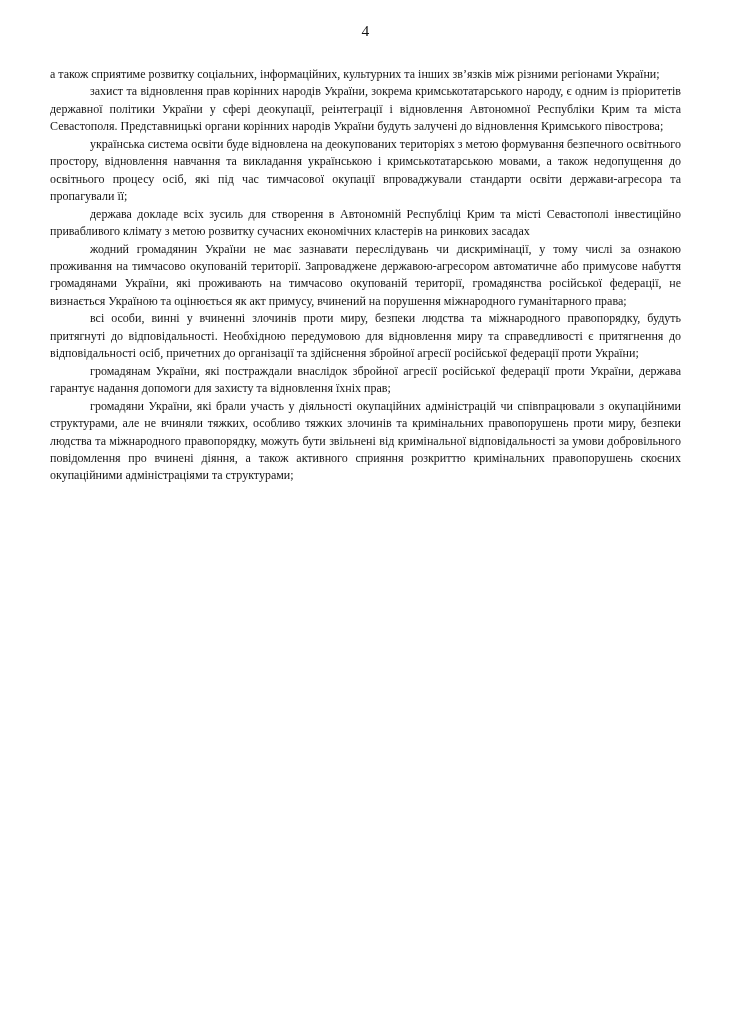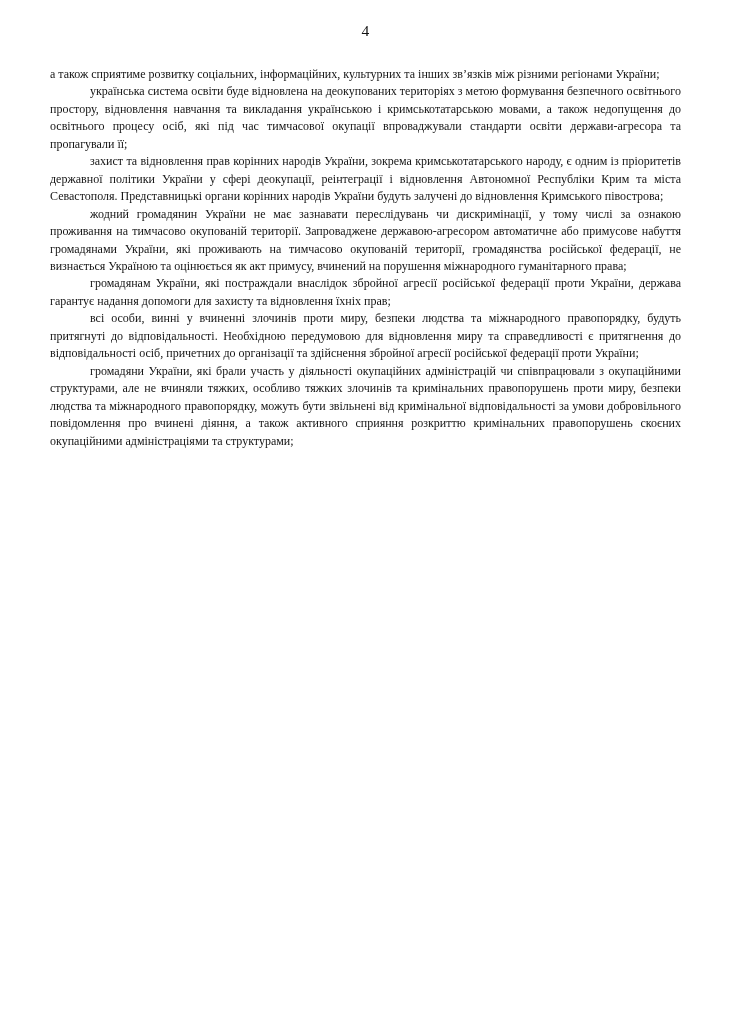--- a/index.html
+++ b/index.html
@@ -47,20 +47,21 @@
     text-indent: 0;
   }
 </style>
 </head>
 <body>
 
 <div class="page">
   <div class="page-number">4</div>
   <div class="body-text">
     <p class="para first">а також сприятиме розвитку соціальних, інформаційних, культурних та інших зв’язків між різними регіонами України;</p>
+    <p class="para">захист та відновлення прав корінних народів України, зокрема кримськотатарського народу, є одним із пріоритетів державної політики України у сфері деокупації, реінтеграції і відновлення Автономної Республіки Крим та міста Севастополя. Представницькі органи корінних народів України будуть залучені до відновлення Кримського півострова;</p>
     <p class="para">українська система освіти буде відновлена на деокупованих територіях з метою формування безпечного освітнього простору, відновлення навчання та викладання українською і кримськотатарською мовами, а також недопущення до освітнього процесу осіб, які під час тимчасової окупації впроваджували стандарти освіти держави-агресора та пропагували її;</p>
-    <p class="para">захист та відновлення прав корінних народів України, зокрема кримськотатарського народу, є одним із пріоритетів державної політики України у сфері деокупації, реінтеграції і відновлення Автономної Республіки Крим та міста Севастополя. Представницькі органи корінних народів України будуть залучені до відновлення Кримського півострова;</p>
+    <p class="para">держава докладе всіх зусиль для створення в Автономній Республіці Крим та місті Севастополі інвестиційно привабливого клімату з метою розвитку сучасних економічних кластерів на ринкових засадах</p>
     <p class="para">жодний громадянин України не має зазнавати переслідувань чи дискримінації, у тому числі за ознакою проживання на тимчасово окупованій території. Запроваджене державою-агресором автоматичне або примусове набуття громадянами України, які проживають на тимчасово окупованій території, громадянства російської федерації, не визнається Україною та оцінюється як акт примусу, вчинений на порушення міжнародного гуманітарного права;</p>
+    <p class="para">всі особи, винні у вчиненні злочинів проти миру, безпеки людства та міжнародного правопорядку, будуть притягнуті до відповідальності. Необхідною передумовою для відновлення миру та справедливості є притягнення до відповідальності осіб, причетних до організації та здійснення збройної агресії російської федерації проти України;</p>
     <p class="para">громадянам України, які постраждали внаслідок збройної агресії російської федерації проти України, держава гарантує надання допомоги для захисту та відновлення їхніх прав;</p>
-    <p class="para">всі особи, винні у вчиненні злочинів проти миру, безпеки людства та міжнародного правопорядку, будуть притягнуті до відповідальності. Необхідною передумовою для відновлення миру та справедливості є притягнення до відповідальності осіб, причетних до організації та здійснення збройної агресії російської федерації проти України;</p>
     <p class="para">громадяни України, які брали участь у діяльності окупаційних адміністрацій чи співпрацювали з окупаційними структурами, але не вчиняли тяжких, особливо тяжких злочинів та кримінальних правопорушень проти миру, безпеки людства та міжнародного правопорядку, можуть бути звільнені від кримінальної відповідальності за умови добровільного повідомлення про вчинені діяння, а також активного сприяння розкриттю кримінальних правопорушень скоєних окупаційними адміністраціями та структурами;</p>
   </div>
 </div>
 
 </body></html>

